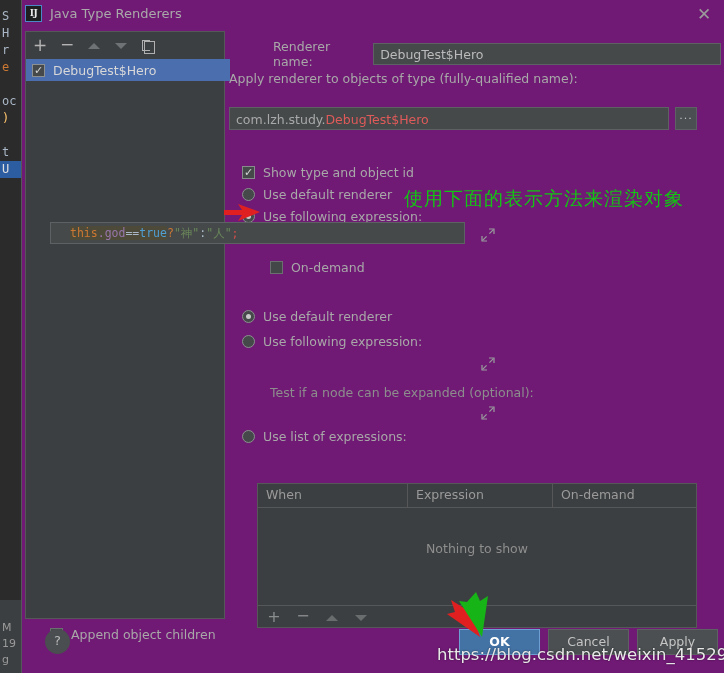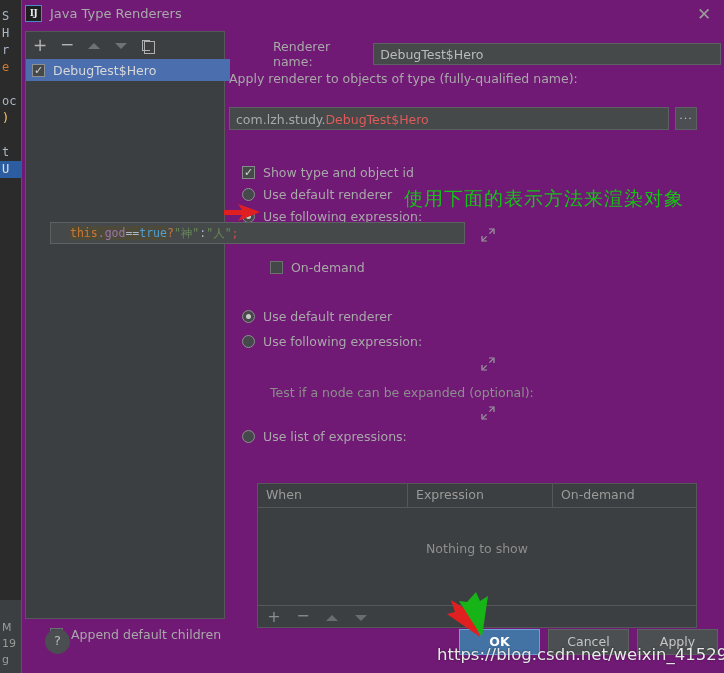--- a/index.html
+++ b/index.html
@@ -553,21 +553,21 @@
     <svg width="14" height="14" viewBox="0 0 14 14">
       <path d="M8 1 L13 1 L13 6" fill="none" stroke="#9a9d9e" stroke-width="1.2"></path>
       <path d="M12.4 1.6 L8.4 5.6" stroke="#9a9d9e" stroke-width="1.2"></path>
       <path d="M6 13 L1 13 L1 8" fill="none" stroke="#9a9d9e" stroke-width="1.2"></path>
       <path d="M1.6 12.4 L5.6 8.4" stroke="#9a9d9e" stroke-width="1.2"></path>
     </svg>
   </div>
 
   <div id="append-row">
     <div class="checkbox off"></div>
-    <div class="lbl">Append default children</div>
+    <div class="lbl">Append object children</div>
   </div>
 
   <div id="help-btn">?</div>
 
   <div id="buttons">
     <div class="btn primary">OK</div>
     <div class="btn">Cancel</div>
     <div class="btn">Apply</div>
   </div>
 

